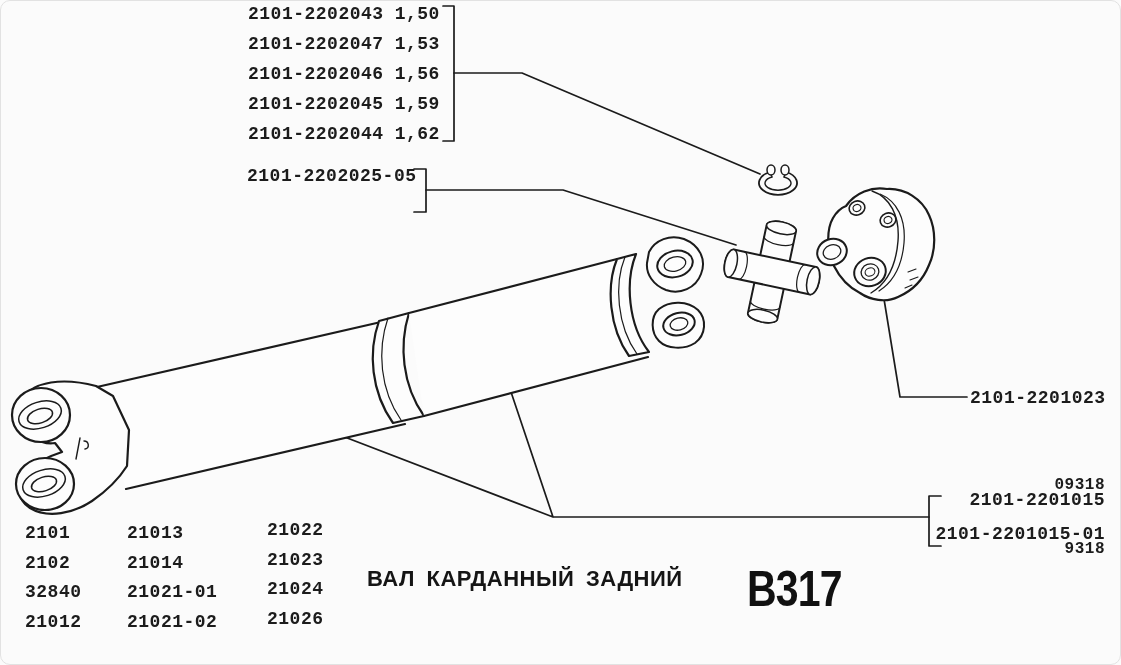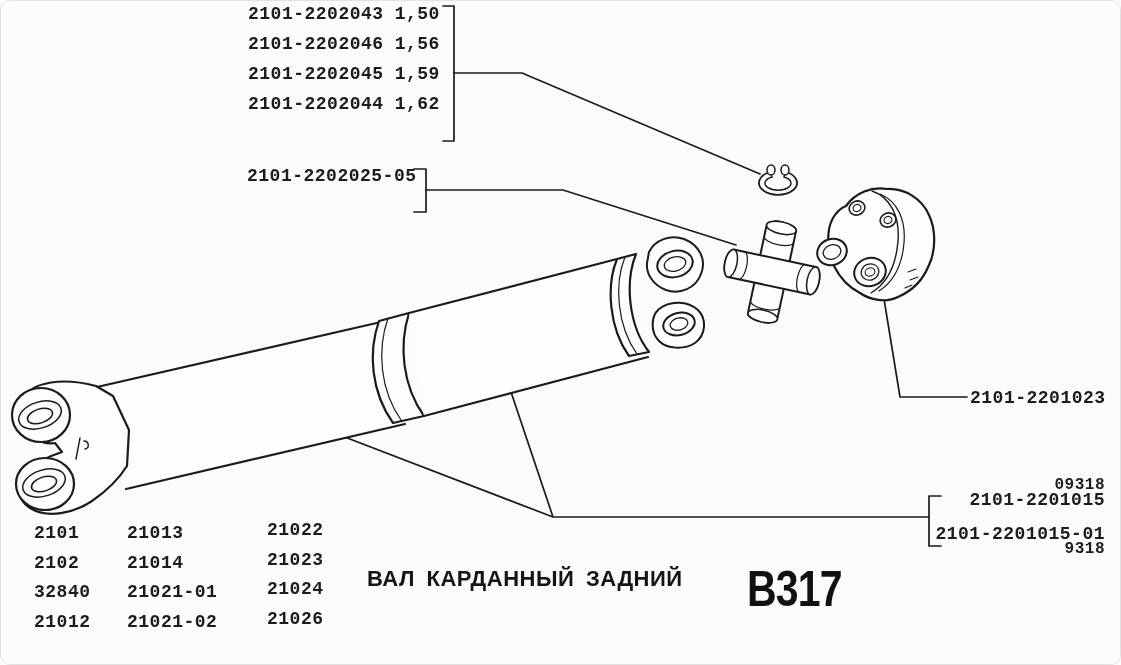--- a/index.html
+++ b/index.html
@@ -137,20 +137,24 @@
     </g>
   </g>
 </svg>
 
 <div class="pn pn-list variants" style="left:248px;top:5px">
   <div class="pn-row">
     <span>2101-2202043</span>
     <span>1,50</span>
   </div>
   <div class="pn-row">
+    <span>2101-2202047</span>
+    <span>1,53</span>
+  </div>
+  <div class="pn-row">
     <span>2101-2202046</span>
     <span>1,56</span>
   </div>
   <div class="pn-row">
     <span>2101-2202045</span>
     <span>1,59</span>
   </div>
   <div class="pn-row">
     <span>2101-2202044</span>
     <span>1,62</span>
@@ -163,21 +167,21 @@
   </div>
 </div>
 
 <div class="pn" style="left:970px;top:389px">2101-2201023</div>
 
 <div class="pn right16" style="top:476px;font-size:16px;margin-left:32px;">09318</div>
 <div class="pn right16" style="top:491px">2101-2201015</div>
 <div class="pn right16" style="top:525px">2101-2201015-01</div>
 <div class="pn right16" style="top:540px;font-size:16px;">9318</div>
 
-<div class="pn app-col" style="left:34px;top:524px">
+<div class="pn app-col" style="left:25px;top:524px">
   <div class="cell">2101</div>
   <div class="cell">2102</div>
   <div class="cell">32840</div>
   <div class="cell">21012</div>
 </div>
 <div class="pn app-col" style="left:127px;top:524px">
   <div class="cell">21013</div>
   <div class="cell">21014</div>
   <div class="cell">21021-01</div>
   <div class="cell">21021-02</div>

